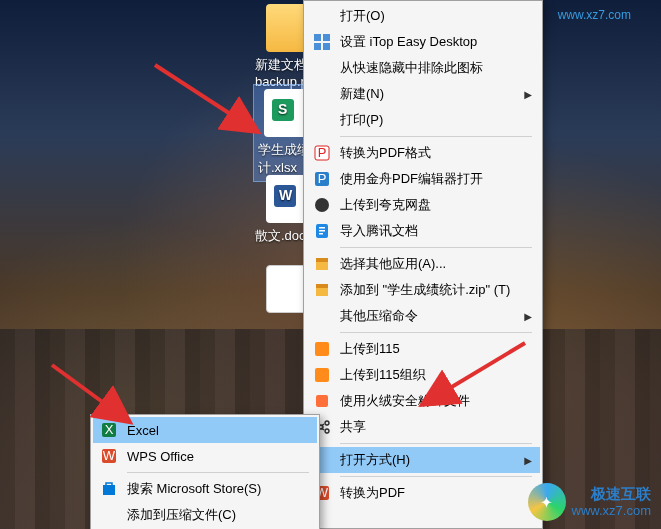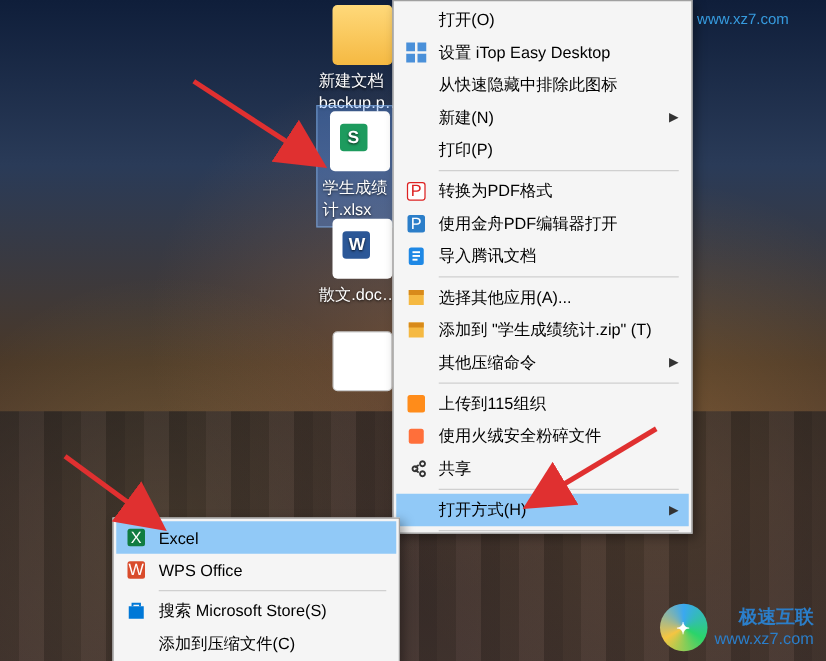--- a/index.html
+++ b/index.html
@@ -11,21 +11,21 @@
 .file-icon.selected{background:rgba(100,160,255,.35);border:1px solid rgba(150,200,255,.5);padding:4px;}
 .icon-folder{background:linear-gradient(#ffd97a,#f5b942);}
 .icon-xlsx{background:#fff;position:relative;}
 .icon-xlsx::before{content:"";position:absolute;left:8px;top:10px;width:22px;height:22px;background:#1d9b5e;border-radius:3px;}
 .icon-xlsx::after{content:"S";position:absolute;left:14px;top:12px;color:#fff;font-weight:bold;font-size:14px;}
 .icon-doc{background:#fff;position:relative;}
 .icon-doc::before{content:"";position:absolute;left:8px;top:10px;width:22px;height:22px;background:#2b5797;border-radius:3px;}
 .icon-doc::after{content:"W";position:absolute;left:13px;top:12px;color:#fff;font-weight:bold;font-size:14px;}
 .icon-blank{background:#fff;border:1px solid #ccc;}
 .context-menu{position:absolute;background:#f5f5f5;border:1px solid #a0a0a0;box-shadow:3px 3px 8px rgba(0,0,0,.35);padding:2px;}
-.context-menu.main{left:314px;top:0;width:240px;height:427px;overflow:hidden;}
+.context-menu.main{left:303px;top:0;width:240px;height:529px;overflow:hidden;}
 .context-menu.sub{left:90px;top:414px;width:230px;}
 .menu-item{display:flex;align-items:center;height:26px;padding:0 30px 0 34px;position:relative;cursor:default;white-space:nowrap;}
 .menu-item:hover,.menu-item.highlighted{background:#91c9f7;}
 .menu-item .mi-icon{position:absolute;left:6px;width:20px;height:20px;display:flex;align-items:center;justify-content:center;}
 .menu-item .submenu-arrow{position:absolute;right:8px;font-size:10px;color:#333;}
 .menu-sep{height:1px;background:#d0d0d0;margin:3px 8px 3px 34px;}
 .mi-icon svg{width:18px;height:18px;}
 .arrow-red{position:absolute;pointer-events:none;}
 .arrow-red.a1{left:150px;top:60px;width:120px;height:80px;}
 .arrow-red.a2{left:47px;top:360px;width:90px;height:68px;}
@@ -98,20 +98,28 @@
         <svg viewBox="0 0 18 18">
           <rect x="2" y="2" width="14" height="14" rx="2" fill="#2b7ec9"></rect>
           <text x="9" y="13" text-anchor="middle" font-size="8" fill="#fff">P</text>
         </svg>
       </span>
     <span>使用金舟PDF编辑器打开</span>
   </div>
   <div class="menu-item">
     <span class="mi-icon">
         <svg viewBox="0 0 18 18">
+          <circle cx="9" cy="9" r="7" fill="#333"></circle>
+        </svg>
+      </span>
+    <span>上传到夸克网盘</span>
+  </div>
+  <div class="menu-item">
+    <span class="mi-icon">
+        <svg viewBox="0 0 18 18">
           <rect x="3" y="2" width="12" height="14" rx="2" fill="#1e88e5"></rect>
           <rect x="6" y="5" width="6" height="1.5" fill="#fff"></rect>
           <rect x="6" y="8" width="6" height="1.5" fill="#fff"></rect>
           <rect x="6" y="11" width="4" height="1.5" fill="#fff"></rect>
         </svg>
       </span>
     <span>导入腾讯文档</span>
   </div>
   <div class="menu-sep"></div>
   <div class="menu-item">
@@ -130,20 +138,28 @@
           <rect x="3" y="3" width="12" height="4" fill="#d88a1a"></rect>
         </svg>
       </span>
     <span>添加到 "学生成绩统计.zip" (T)</span>
   </div>
   <div class="menu-item">
       <span>其他压缩命令</span>
       <span class="submenu-arrow">▶</span>
     </div>
   <div class="menu-sep"></div>
+  <div class="menu-item">
+    <span class="mi-icon">
+        <svg viewBox="0 0 18 18">
+          <rect x="2" y="2" width="14" height="14" rx="2" fill="#ff8c1a"></rect>
+        </svg>
+      </span>
+    <span>上传到115</span>
+  </div>
   <div class="menu-item">
     <span class="mi-icon">
         <svg viewBox="0 0 18 18">
           <rect x="2" y="2" width="14" height="14" rx="2" fill="#ff8c1a"></rect>
         </svg>
       </span>
     <span>上传到115组织</span>
   </div>
   <div class="menu-item">
     <span class="mi-icon">

